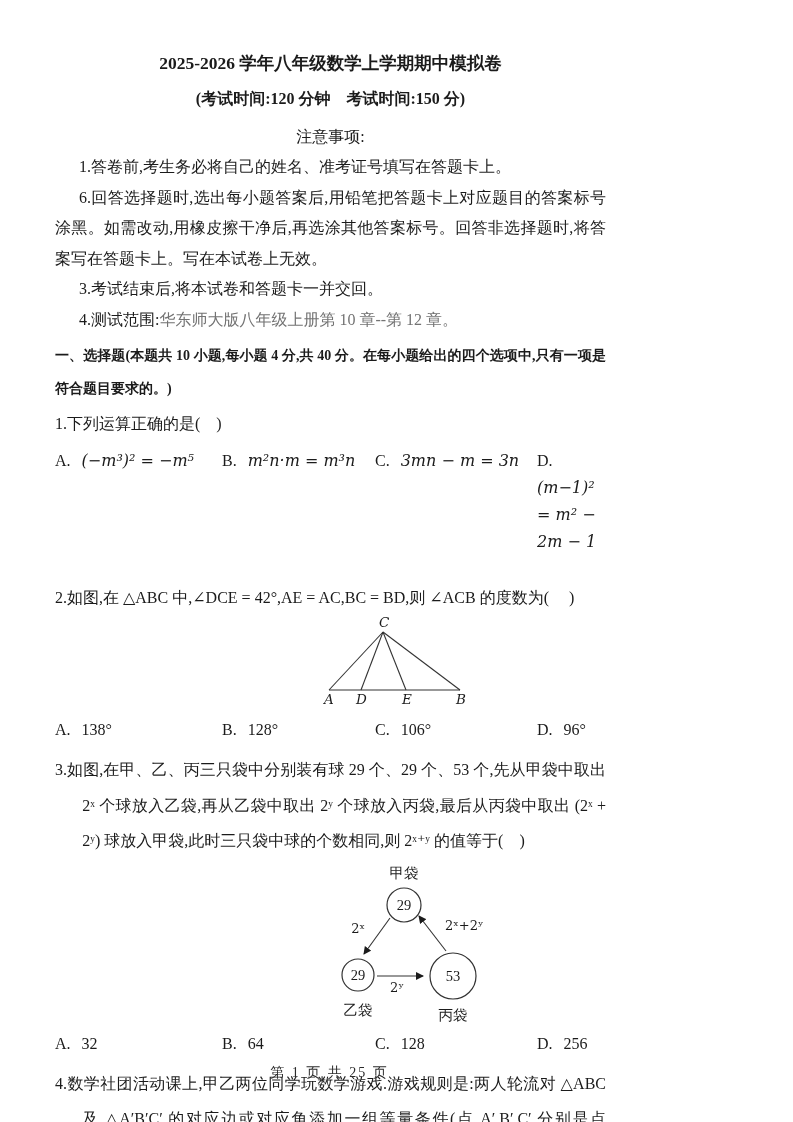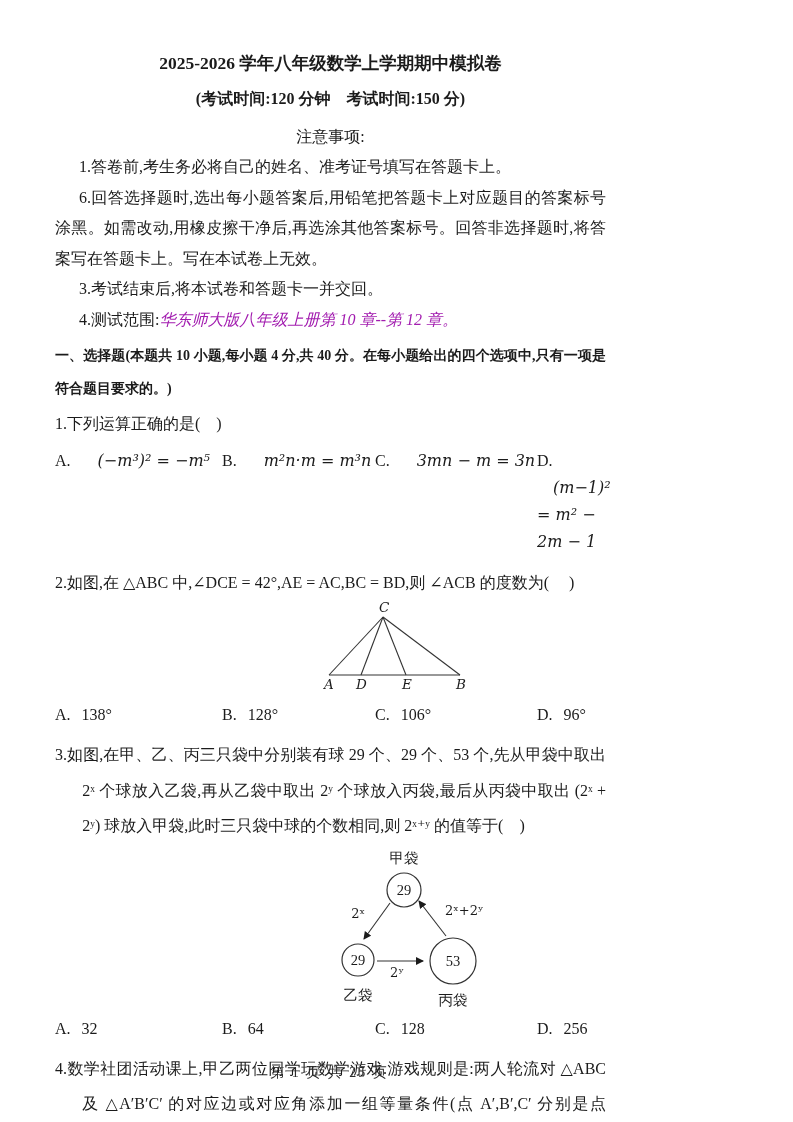--- a/index.html
+++ b/index.html
@@ -10,27 +10,27 @@
     font-family:"Liberation Serif","DejaVu Serif",serif;
     color:#1b1b1b;
     overflow:hidden;
   }
   .content{padding:50px 53px 0 55px;font-size:16px;}
   .title{margin:0;font-size:17.5px;font-weight:bold;text-align:center;line-height:26px;}
   .subtitle{margin:11px 0 0;font-size:16px;font-weight:bold;text-align:center;line-height:23px;}
   p{margin:0;}
   .notice-head{margin-top:12px;line-height:30px;text-align:center;}
   .n-item{line-height:30.5px;text-indent:1.5em;text-align:justify;}
-  .red{color:#a21caf;font-style:italic;}
+  .red{color:#737373;}
   .section-head{margin-top:4px;font-weight:bold;font-size:14px;line-height:33px;text-align:justify;}
   .q-stem{margin-top:4px;line-height:30px;}
   .q-stem-hang{margin-top:9px;line-height:35.5px;text-align:justify;padding-left:1.7em;text-indent:-1.7em;}
   .options{display:grid;grid-template-columns:167px 153px 162px 1fr;margin-top:8px;line-height:27px;}
   .opt-label{margin-right:11px;}
-  .math{font-family:"DejaVu Serif",serif;font-style:italic;margin-left:16px;}
+  .math{font-family:"DejaVu Serif",serif;font-style:italic;}
   .fig{display:block;}
   .fig-tri{margin:3px 0 0 258px;}
   .fig-bags{margin:4px 0 0 250px;}
   .fig-line{stroke:#333;stroke-width:1.1;fill:none;}
   .fig-circle{stroke:#333;stroke-width:1.2;fill:none;}
   .fig-label{font-family:"DejaVu Serif",serif;font-style:italic;font-size:13.5px;fill:#1b1b1b;}
   .fig-cjk{font-family:"Liberation Serif","DejaVu Serif",serif;font-size:14.5px;fill:#1b1b1b;}
   .fig-num{font-family:"Liberation Serif","DejaVu Serif",serif;font-size:14.5px;fill:#1b1b1b;}
   .fig-exp{font-family:"DejaVu Serif",serif;font-size:13px;fill:#1b1b1b;}
   .footer{position:absolute;left:0;right:0;top:1064px;text-align:center;font-size:14px;color:#2a2a2a;letter-spacing:2px;}
@@ -53,21 +53,21 @@
     <p class="section-head">一、选择题(本题共 10 小题,每小题 4 分,共 40 分。在每小题给出的四个选项中,只有一项是符合题目要求的。)</p>
 
     <p class="q-stem">1.下列运算正确的是(　)</p>
     <div class="options">
       <span class="opt"><span class="opt-label">A.</span><span class="math">(−m³)² = −m⁵</span></span>
       <span class="opt"><span class="opt-label">B.</span><span class="math">m²n·m = m³n</span></span>
       <span class="opt"><span class="opt-label">C.</span><span class="math">3mn − m = 3n</span></span>
       <span class="opt"><span class="opt-label">D.</span><span class="math">(m−1)² = m² − 2m − 1</span></span>
     </div>
 
-    <p class="q-stem" style="margin-top:13px;">2.如图,在 △ABC 中,∠DCE = 42°,AE = AC,BC = BD,则 ∠ACB 的度数为(　 )</p>
+    <p class="q-stem" style="margin-top:28px;">2.如图,在 △ABC 中,∠DCE = 42°,AE = AC,BC = BD,则 ∠ACB 的度数为(　 )</p>
     <svg class="fig fig-tri" width="180" height="92" viewBox="0 0 180 92">
       <line class="fig-line" x1="16" y1="74" x2="147" y2="74"></line>
       <line class="fig-line" x1="16" y1="74" x2="70" y2="16"></line>
       <line class="fig-line" x1="70" y1="16" x2="147" y2="74"></line>
       <line class="fig-line" x1="70" y1="16" x2="48" y2="74"></line>
       <line class="fig-line" x1="70" y1="16" x2="93" y2="74"></line>
       <text class="fig-label" x="66" y="11">C</text>
       <text class="fig-label" x="11" y="88">A</text>
       <text class="fig-label" x="43" y="88">D</text>
       <text class="fig-label" x="89" y="88">E</text>

